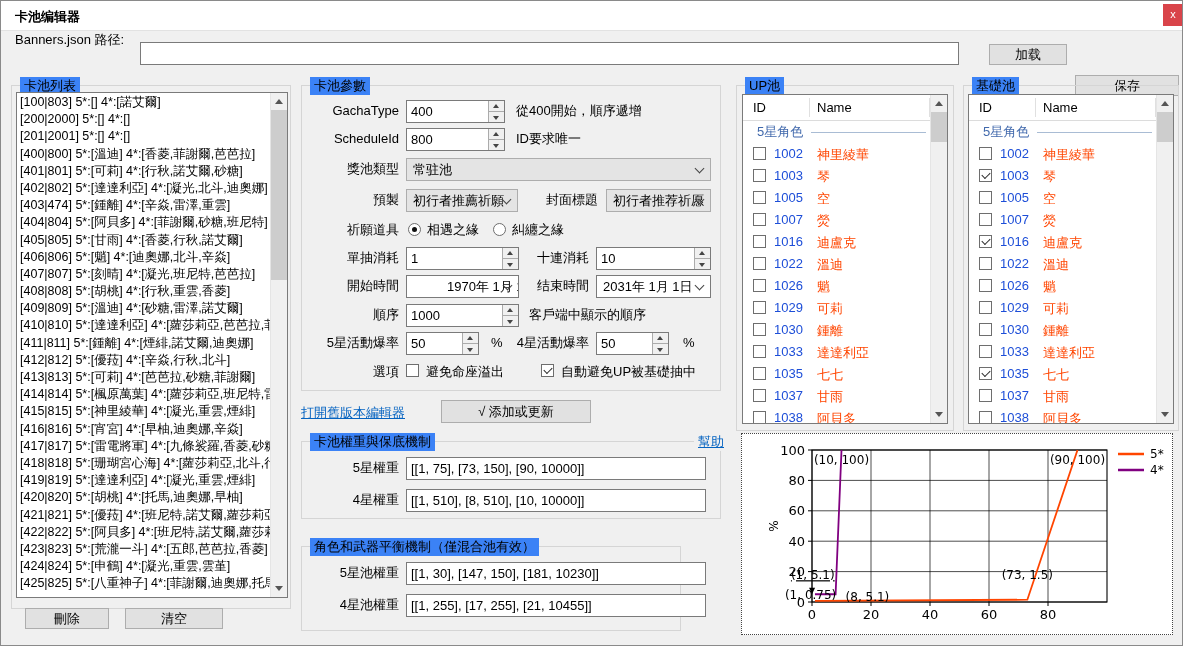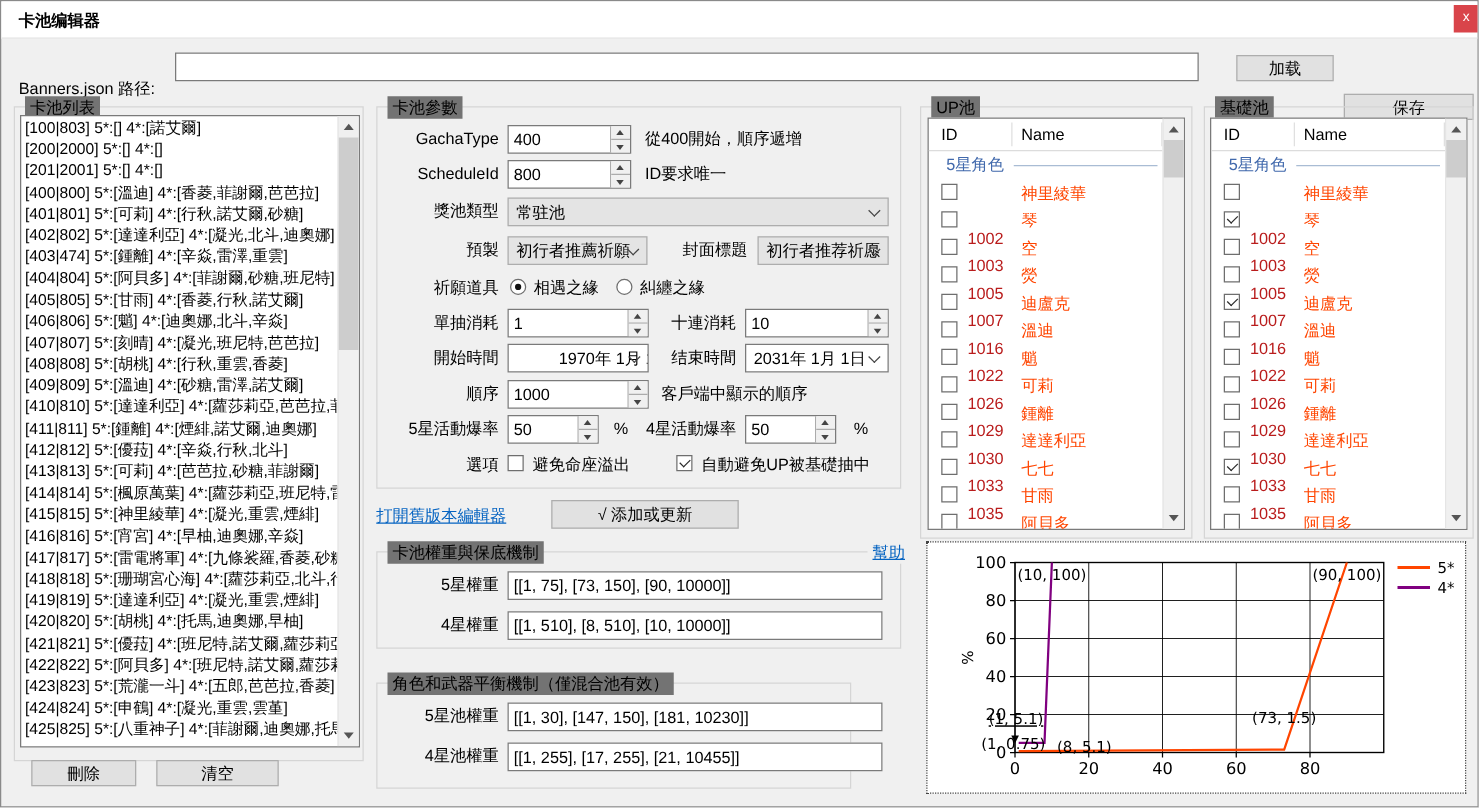--- a/index.html
+++ b/index.html
@@ -28,21 +28,21 @@
   .plabel{position:absolute;text-align:right;line-height:22px;height:22px;}
   .note{position:absolute;line-height:22px;}
   .checkbox{display:inline-block;width:13px;height:13px;background:#fff;border:1px solid #6e6e6e;position:relative;}
   .checkbox.checked::after{content:"";position:absolute;left:2px;top:2px;width:7px;height:4px;
         border-left:1.6px solid #2b2b2b;border-bottom:1.6px solid #2b2b2b;transform:rotate(-45deg);}
   .radio{display:inline-block;width:13px;height:13px;border-radius:50%;background:#fff;border:1px solid #6e6e6e;position:relative;}
   .radio.checked::after{content:"";position:absolute;left:3px;top:3px;width:5px;height:5px;border-radius:50%;background:#111;}
   .link{color:#0563c1;text-decoration:underline;cursor:pointer;}
   
   .group{position:absolute;border:1px solid #d5d5d5;}
-  .group-label{position:absolute;top:-9px;left:8px;background:#737373;padding:0 4px;font-size:13px;}
+  .group-label{position:absolute;top:-9px;left:8px;background:#3b82f6;padding:0 4px;font-size:13px;}
   
   .listbox{position:absolute;background:#fff;border:1px solid #7a7a7a;overflow:hidden;}
   .list-items{position:absolute;left:0;top:1px;right:17px;bottom:0;overflow:hidden;}
   .list-item{height:17.2px;line-height:17.2px;font-size:12.5px;white-space:nowrap;overflow:hidden;padding-left:3px;}
   
   .vscroll{position:absolute;top:0;right:0;bottom:0;width:17px;background:#f0f0f0;border-left:1px solid #e5e5e5;}
   .vs-btn{position:absolute;left:0;width:16px;height:17px;}
   .vs-up{top:0;}.vs-dn{bottom:0;}
   .vs-up::after{content:"";position:absolute;left:4px;top:6px;border-left:4px solid transparent;border-right:4px solid transparent;border-bottom:5px solid #555;}
   .vs-dn::after{content:"";position:absolute;left:4px;top:6px;border-left:4px solid transparent;border-right:4px solid transparent;border-top:5px solid #555;}
@@ -51,37 +51,37 @@
   .pool-list{position:absolute;background:#fff;border:1px solid #7a7a7a;}
   .pool-header{position:absolute;top:0;left:0;right:17px;height:26px;border-bottom:1px solid #dcdcdc;}
   .ph-id{position:absolute;left:10px;top:5px;}
   .ph-name{position:absolute;left:74px;top:5px;}
   .ph-sep{position:absolute;top:3px;bottom:3px;width:1px;background:#e0e0e0;}
   .pool-section{position:absolute;top:26px;left:0;right:17px;height:22px;display:flex;align-items:center;padding-left:14px;color:#4169ac;}
   .sec-line{flex:1;height:1px;background:#a9bcd4;margin:0 4px 0 8px;}
   .pool-rows{position:absolute;top:48px;left:0;right:17px;bottom:0;overflow:hidden;}
   .pool-row{height:22px;position:relative;}
   .pool-row .checkbox{position:absolute;left:10px;top:4px;}
-  .pool-id{position:absolute;left:31px;top:3px;color:#b91c1c;margin-top:37px;}
+  .pool-id{position:absolute;left:31px;top:3px;color:#1d4ed8;}
   .pool-name{position:absolute;left:74px;top:3px;color:#ff4500;}
   
   .chart-panel{position:absolute;left:740px;top:432px;width:432px;height:202px;background:#fff;border:1px dotted #444;}
   svg text{font-family:"DejaVu Sans","Liberation Sans",sans-serif;}
 </style>
 </head>
 <body>
 
 <div id="win">
 
   <div class="titlebar">
     <span class="title">卡池编辑器</span>
     <div class="closebtn"><span>x</span></div>
   </div>
 
-  <span class="note" style="left:14px;top:59px;">Banners.json 路径:</span>
+  <span class="note" style="left:14px;top:28px;">Banners.json 路径:</span>
   <div class="tbox" style="left:139px;top:41px;width:819px;height:23px;">
     <input value="" style="">
   </div>
   <div class="btn" style="left:988px;top:43px;width:78px;height:21px;line-height:19px;">加载</div>
   <div class="btn" style="left:1074px;top:43px;width:104px;height:21px;line-height:19px;margin-top:31px;">保存</div>
 
   <div class="group" style="left:10px;top:84px;width:280px;height:524px;">
     <span class="group-label">卡池列表</span>
     <div class="listbox" style="left:4px;top:6px;width:272px;height:506px;">
       <div class="list-items">

